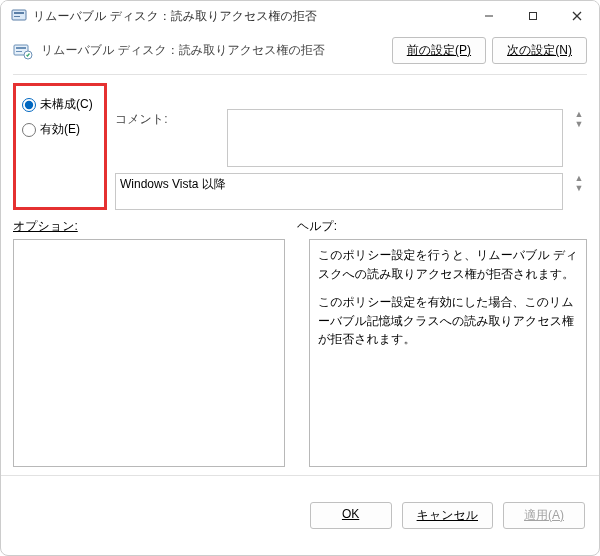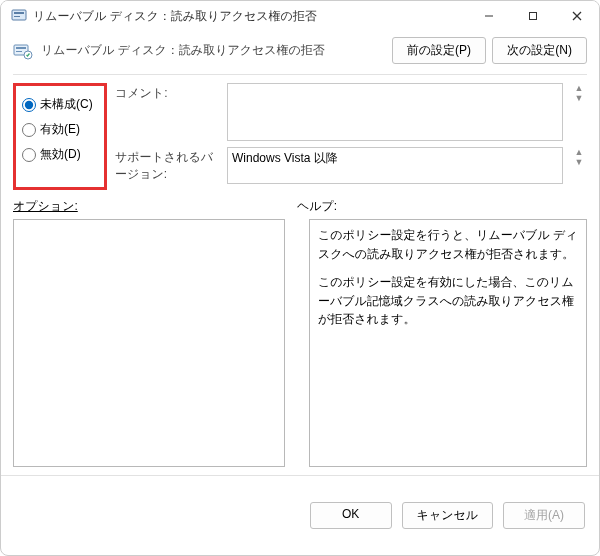--- a/index.html
+++ b/index.html
@@ -51,20 +51,21 @@
   .nav-buttons { display: flex; gap: 6px; }
   .btn {
     border: 1px solid #c0c0c0;
     background: #fdfdfd;
     border-radius: 3px;
     padding: 4px 14px;
     font-size: 12px;
     min-width: 82px;
     text-align: center;
     cursor: pointer;
+    text-decoration: underline;
   }
   .btn.disabled { color: #a3a3a3; cursor: default; }
 
   .sep { border-top: 1px solid #e2e2e2; margin: 0 12px; }
 
   
   .config-area {
     display: flex;
     padding: 8px 12px 0 12px;
     gap: 8px;
@@ -78,21 +79,21 @@
     display: flex; align-items: center;
     gap: 4px;
     padding: 4px 0;
     font-size: 12px;
     cursor: pointer;
   }
   .radio-row input[type=radio] {
     width: 14px; height: 14px; margin: 0;
     accent-color: #0067c0;
   }
-  .right-col { flex: 1; display: flex; flex-direction: column; gap: 6px; }
+  .right-col { flex: 1; display: flex; flex-direction: column; gap: 6px; margin-top: 26px; }
   .field-row { display: flex; align-items: flex-start; gap: 8px; }
   .field-label { color: #444; padding-top: 2px; width: 104px; flex: 0 0 auto; }
   .comment-box {
     flex: 1;
     height: 58px;
     border: 1px solid #c8c8c8;
     background: #fff;
     resize: none;
     font-family: inherit;
     font-size: 12px;
@@ -205,36 +206,31 @@
 <div class="config-area">
   <div class="radio-col">
     <label class="radio-row">
       <input type="radio" name="state" checked="" style="">
       <span>未構成(C)</span>
     </label>
     <label class="radio-row">
       <input type="radio" name="state" style="">
       <span>有効(E)</span>
     </label>
-    <label class="radio-row">
-      <input type="radio" name="state" style="">
-      <span>無効(D)</span>
-    </label>
   </div>
   <div class="right-col">
     <div class="field-row">
       <span class="field-label">コメント:</span>
       <textarea class="comment-box" style=""></textarea>
       <div class="scroll-hint">
         <span class="arrow">▲</span>
         <span class="arrow">▼</span>
       </div>
     </div>
     <div class="field-row">
-      <span class="field-label">サポートされるバージョン:</span>
       <div class="version-box">Windows Vista 以降</div>
       <div class="scroll-hint">
         <span class="arrow">▲</span>
         <span class="arrow">▼</span>
       </div>
     </div>
   </div>
 </div>
 
 <div class="section-labels">

